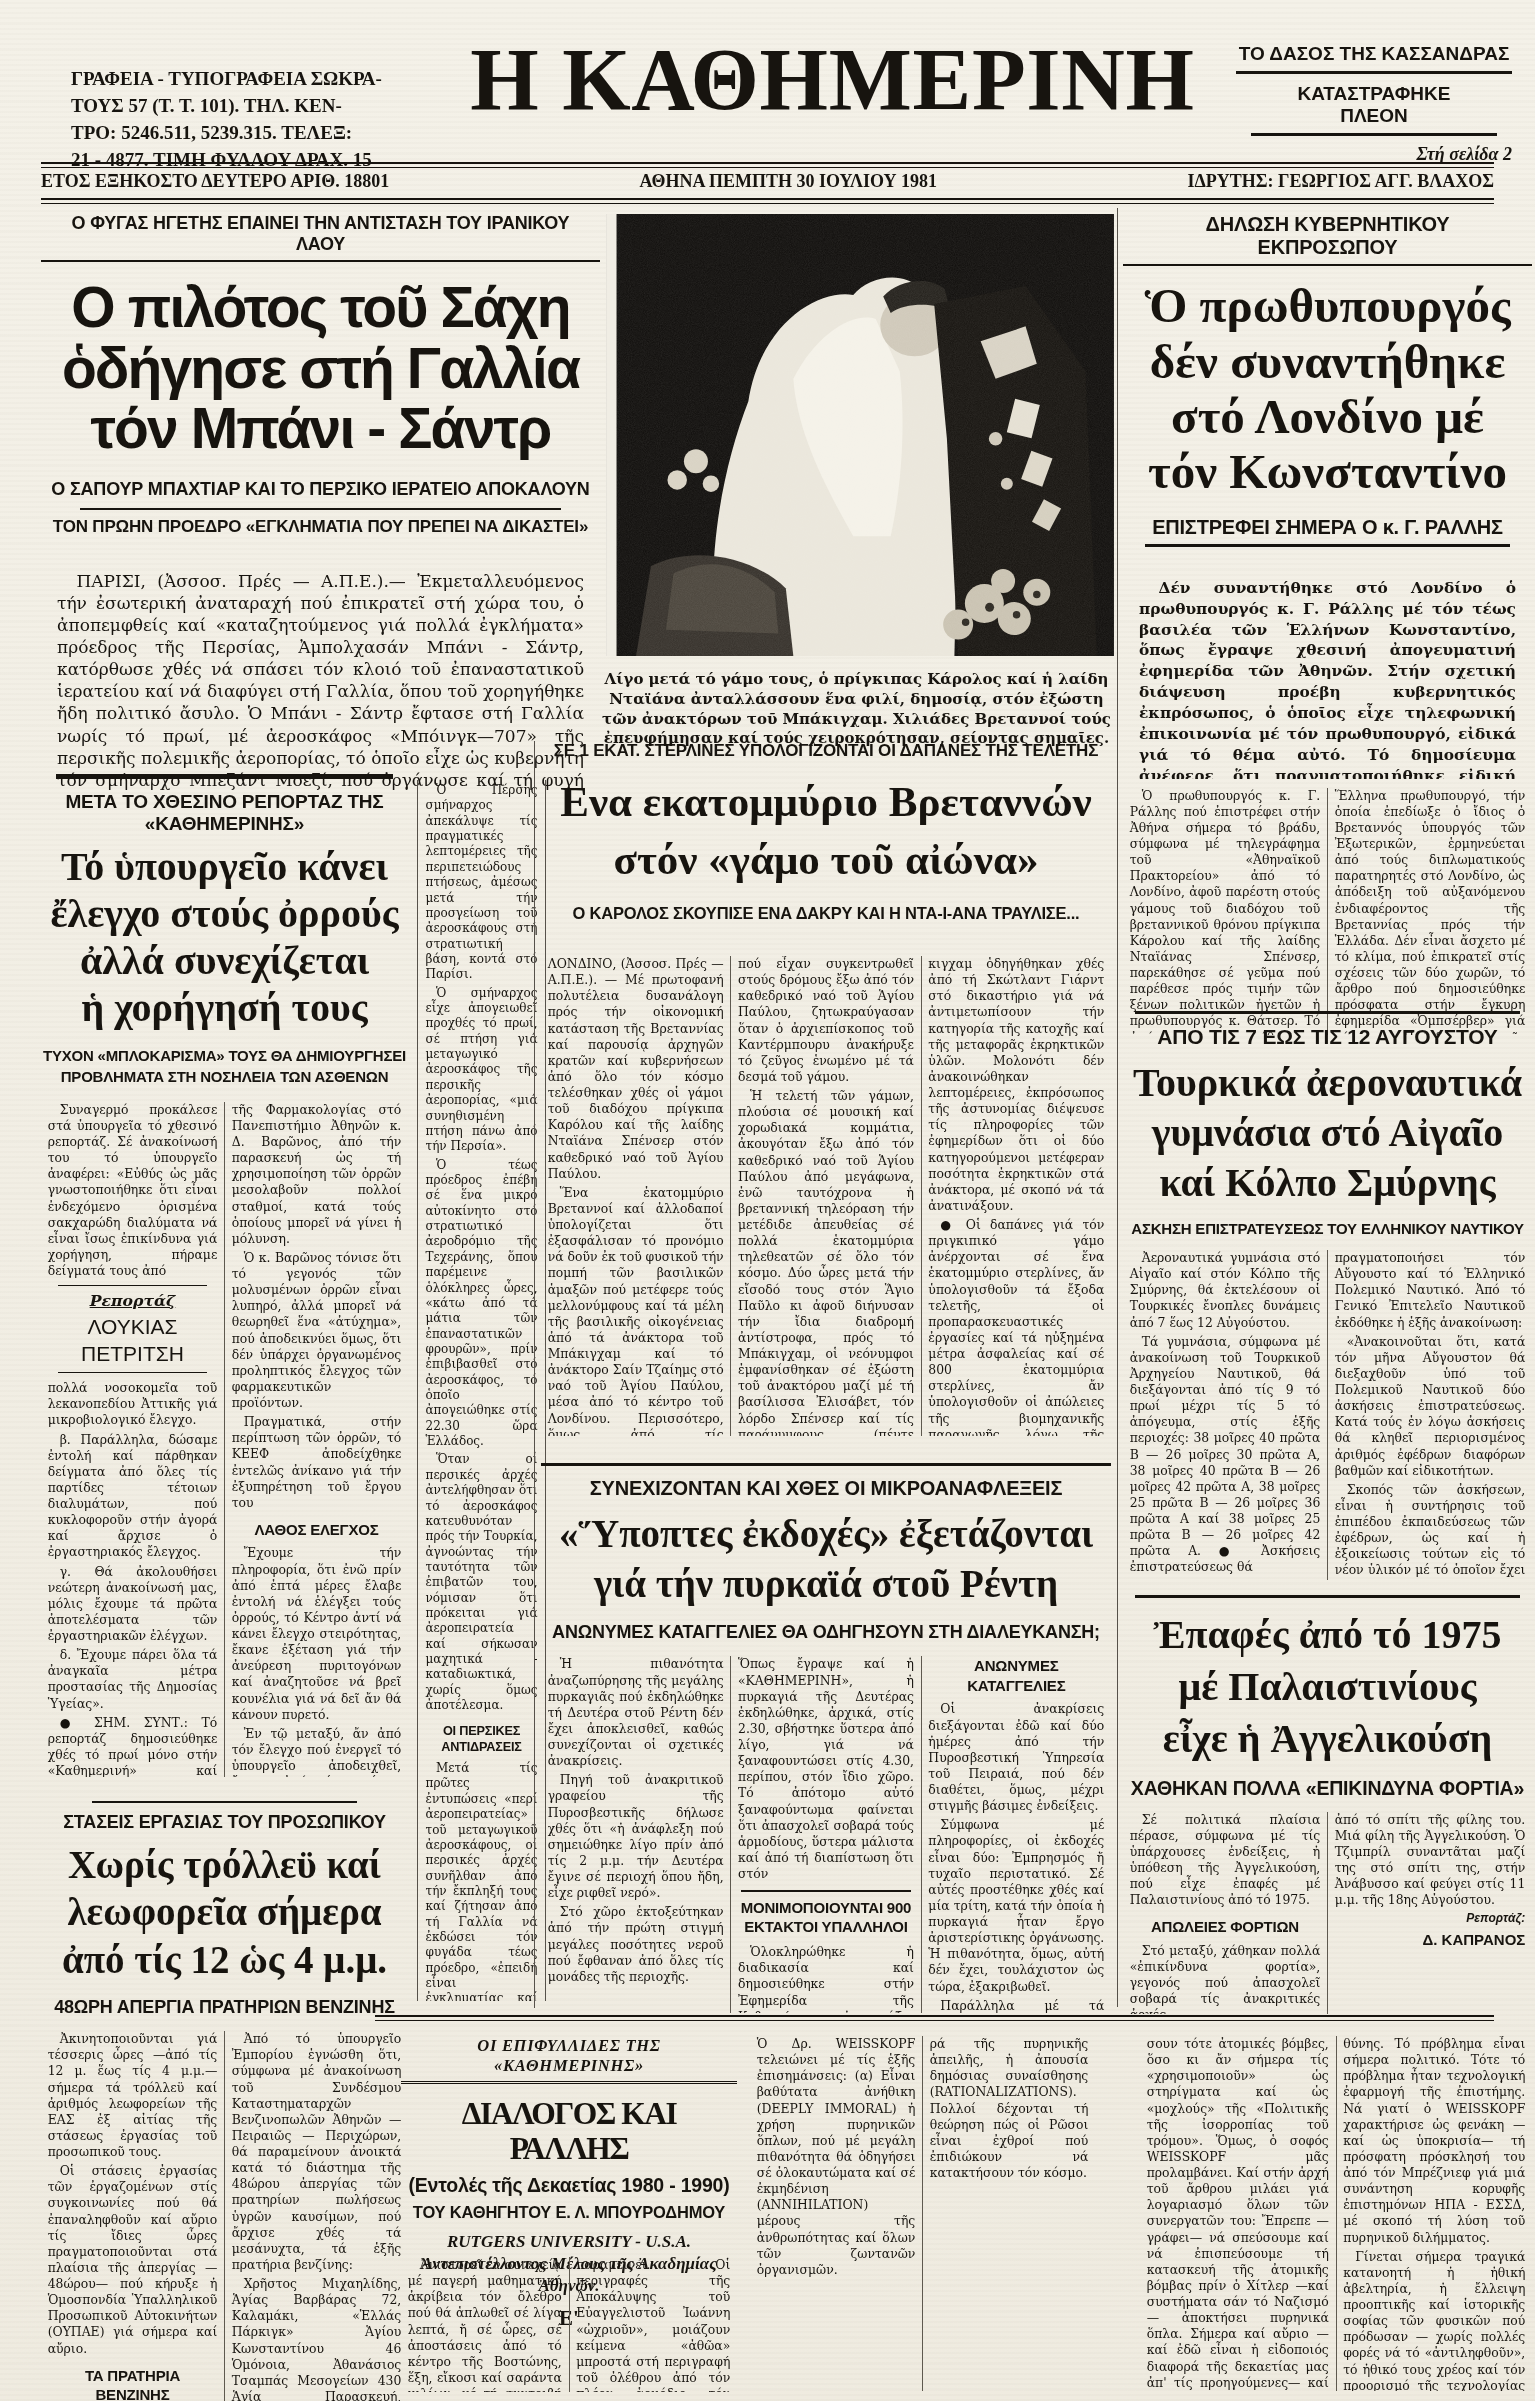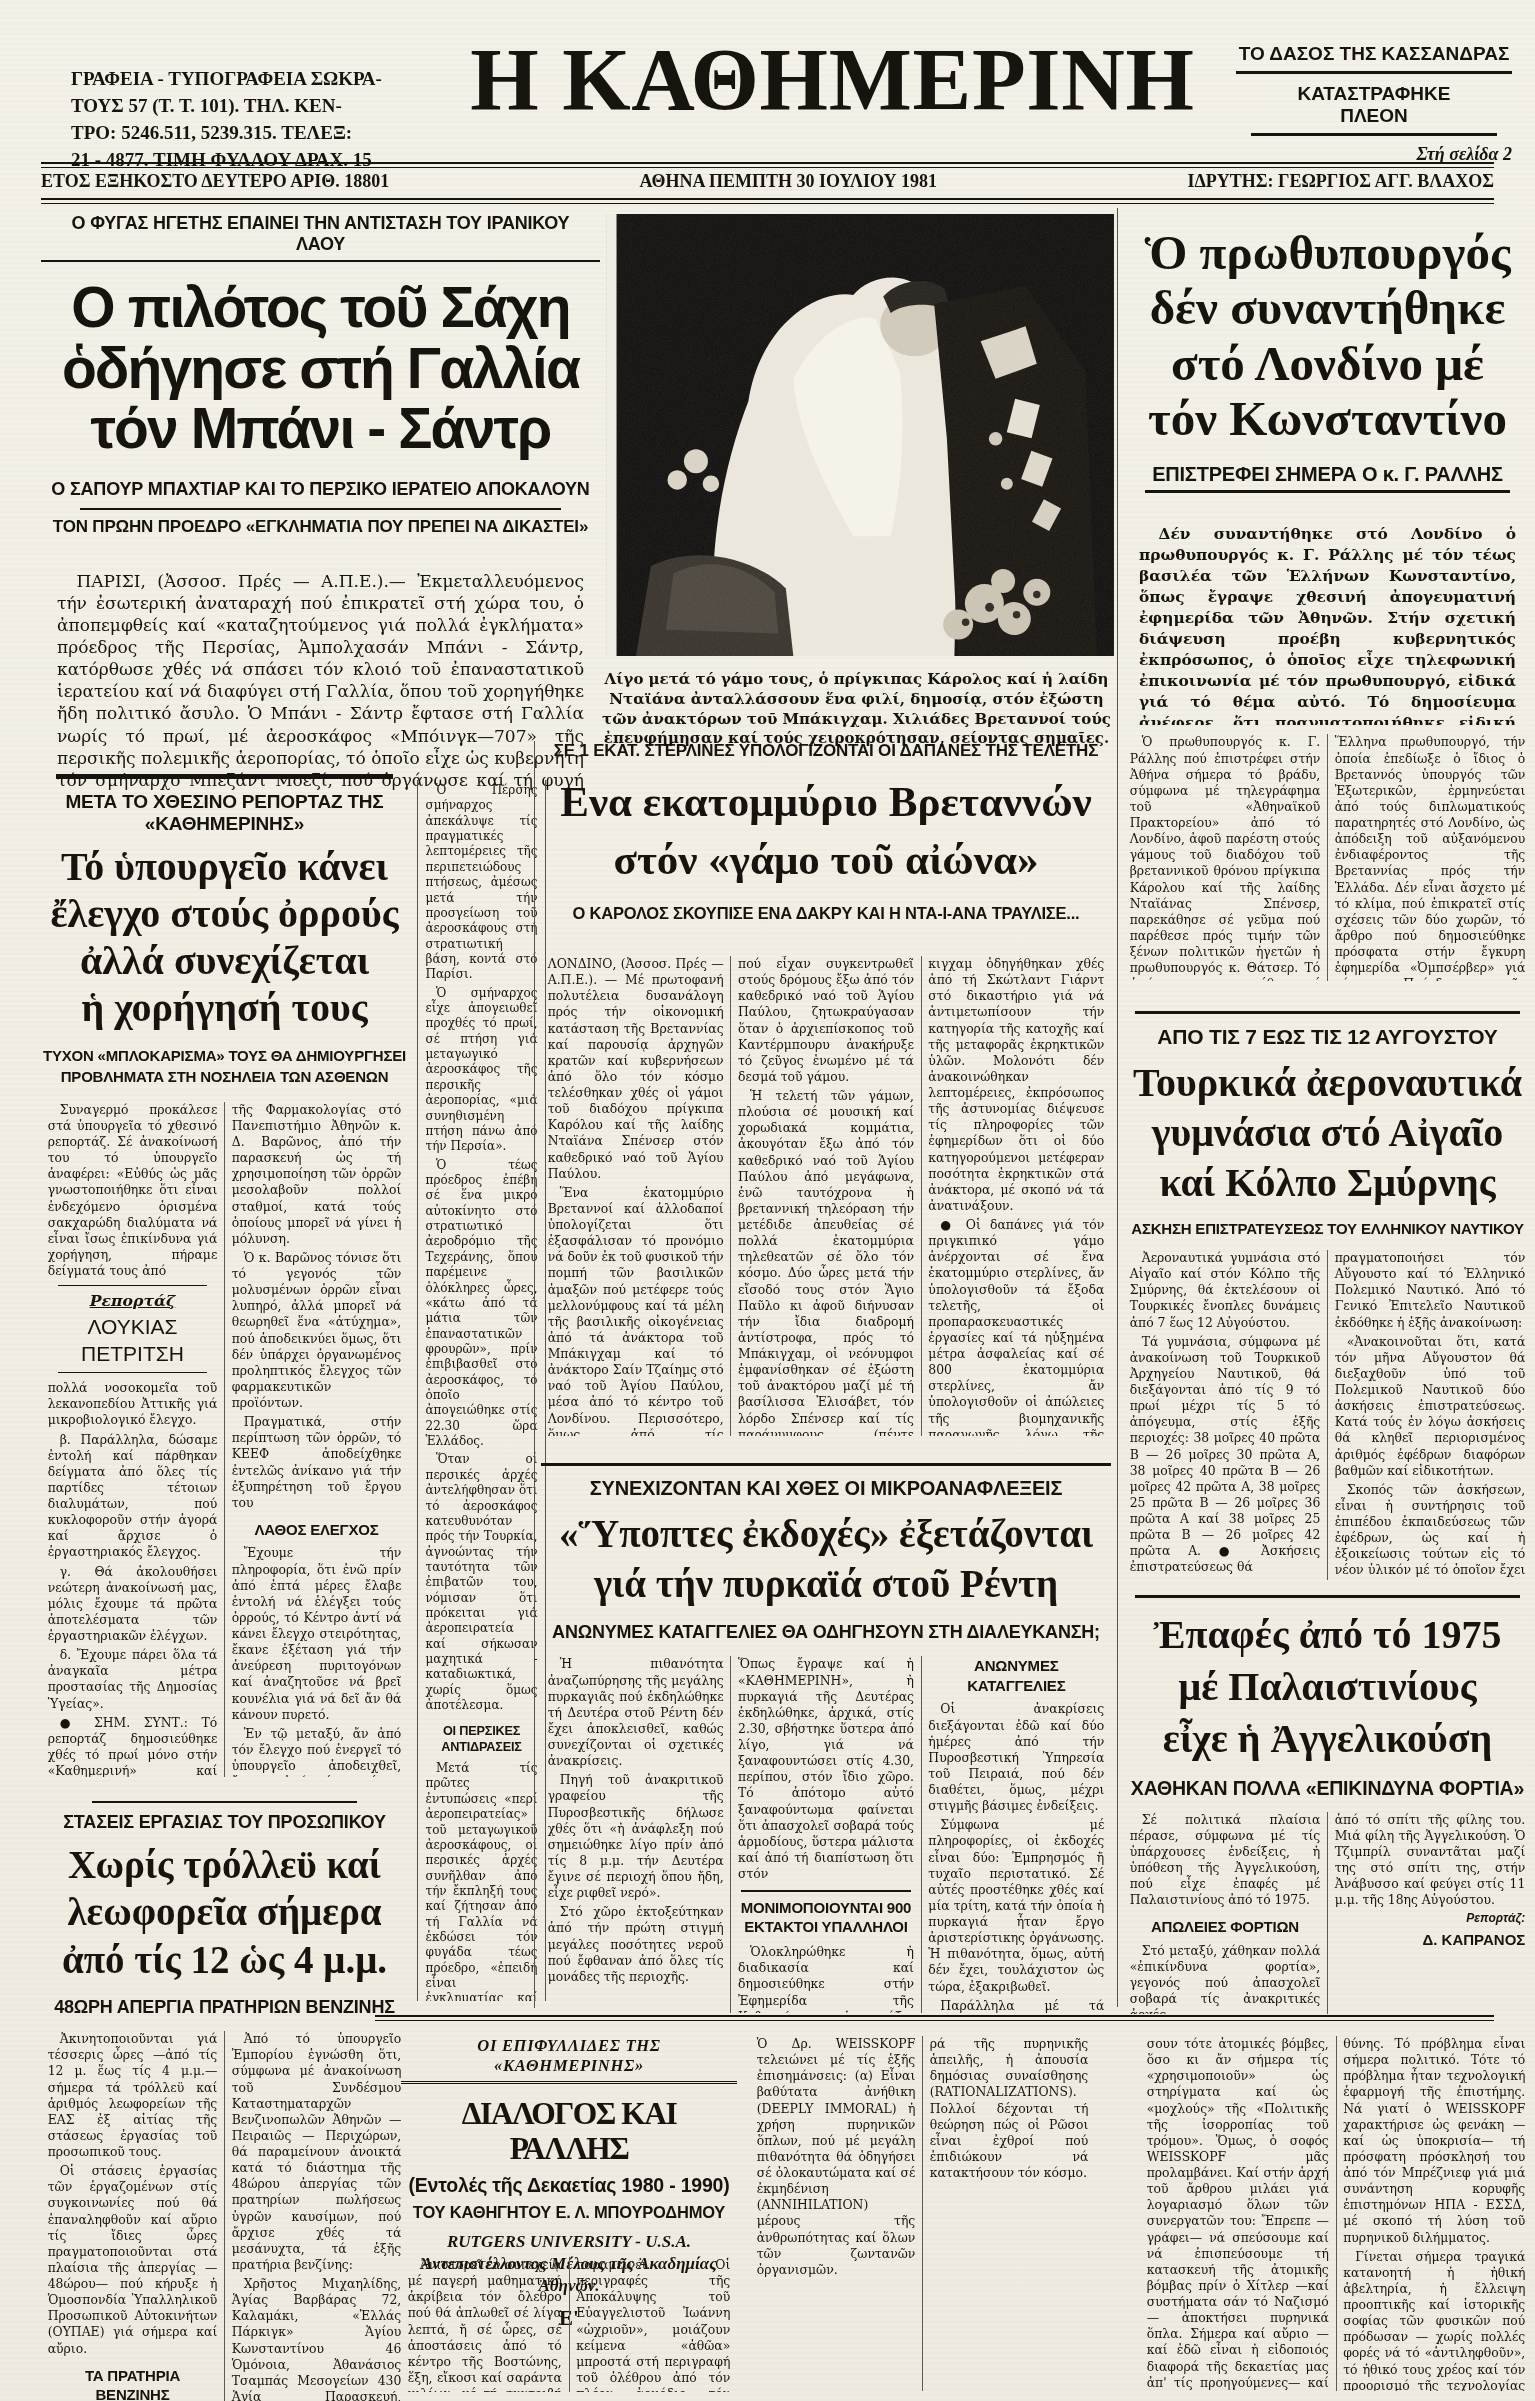--- a/index.html
+++ b/index.html
@@ -140,20 +140,23 @@
         <feColorMatrix in="n" type="matrix" values="0 0 0 0 1  0 0 0 0 1  0 0 0 0 0.95  0 0 0 0.10 0"></feColorMatrix>
       </filter>
       <rect width="678" height="590" filter="url(#grain)"></rect>
     </svg>
   </figure>
   <div class="blk caption" style="left:592px;top:670px;width:529px;">
     <span>Λίγο μετά τό γάμο τους, ὁ πρίγκιπας Κάρολος καί ἡ λαίδη Νταϊάνα ἀνταλλάσσουν ἕνα φιλί, δημοσίᾳ, στόν ἐξώστη τῶν ἀνακτόρων τοῦ Μπάκιγχαμ. Χιλιάδες Βρεταννοί τούς ἐπευφήμησαν καί τούς χειροκρότησαν, σείοντας σημαῖες.</span>
   </div>
 
   <section class="blk" style="left:1123px;top:213px;width:409px;">
+    <div class="kick" style="font-size:20px;">
+      <span class="ku">ΔΗΛΩΣΗ ΚΥΒΕΡΝΗΤΙΚΟΥ ΕΚΠΡΟΣΩΠΟΥ</span>
+    </div>
     <div class="hl-serif" style="font-size:49px;margin-top:12px;">Ὁ πρωθυπουργός
 δέν συναντήθηκε
 στό Λονδίνο μέ
 τόν Κωνσταντίνο</div>
     <div class="sub" style="font-size:20px;margin-top:16.5px;">
       <span class="su">ΕΠΙΣΤΡΕΦΕΙ ΣΗΜΕΡΑ Ο κ. Γ. ΡΑΛΛΗΣ</span>
     </div>
     <div class="lead" style="margin-top:15px;font-size:15.4px;font-weight:700;line-height:1.36;height:217px;overflow:hidden;">
       <p>Δέν συναντήθηκε στό Λονδίνο ὁ πρωθυπουργός κ. Γ. Ράλλης μέ τόν τέως βασιλέα τῶν Ἑλλήνων Κωνσταντίνο, ὅπως ἔγραψε χθεσινή ἀπογευματινή ἐφημερίδα τῶν Ἀθηνῶν. Στήν σχετική διάψευση προέβη κυβερνητικός ἐκπρόσωπος, ὁ ὁποῖος εἶχε τηλεφωνική ἐπικοινωνία μέ τόν πρωθυπουργό, εἰδικά γιά τό θέμα αὐτό. Τό δημοσίευμα ἀνέφερε, ὅτι πραγματοποιήθηκε εἰδική ἰδιαίτερη συνάντηση τοῦ κ. Γ. Ράλλη μέ τόν Κωνσταντίνο στήν οἰκία Ἕλληνα πού διαμένει στό Λονδίνο.</p>
     </div>
@@ -239,21 +242,21 @@
 
   <section class="blk" style="left:541px;top:1463px;width:570px;">
     <div class="rule-heavy" style="border-top-width:3.7px;"></div>
     <div class="kick" style="font-size:20px;margin-top:10.5px;">ΣΥΝΕΧΙΖΟΝΤΑΝ ΚΑΙ ΧΘΕΣ ΟΙ ΜΙΚΡΟΑΝΑΦΛΕΞΕΙΣ</div>
     <div class="hl-serif" style="font-size:39px;margin-top:9px;line-height:1.3;">«Ὕποπτες ἐκδοχές» ἐξετάζονται
 γιά τήν πυρκαϊά στοῦ Ρέντη</div>
     <div class="sub" style="font-size:18px;margin-top:12px;">ΑΝΩΝΥΜΕΣ ΚΑΤΑΓΓΕΛΙΕΣ ΘΑ ΟΔΗΓΗΣΟΥΝ ΣΤΗ ΔΙΑΛΕΥΚΑΝΣΗ;</div>
     <div class="xcols" style="margin-top:13.5px;height:357px;">
       <div class="xcol">
         <p>Ἡ πιθανότητα ἀναζωπύρησης τῆς μεγάλης πυρκαγιᾶς πού ἐκδηλώθηκε τή Δευτέρα στοῦ Ρέντη δέν ἔχει ἀποκλεισθεῖ, καθώς συνεχίζονται οἱ σχετικές ἀνακρίσεις.</p>
-        <p>Πηγή τοῦ ἀνακριτικοῦ γραφείου τῆς Πυροσβεστικῆς δήλωσε χθές ὅτι «ἡ ἀνάφλεξη πού σημειώθηκε λίγο πρίν ἀπό τίς 8 μ.μ. τήν Δευτέρα ἔγινε σέ περιοχή ὅπου ἤδη, εἶχε ριφθεῖ νερό».</p>
+        <p>Πηγή τοῦ ἀνακριτικοῦ γραφείου τῆς Πυροσβεστικῆς δήλωσε χθές ὅτι «ἡ ἀνάφλεξη πού σημειώθηκε λίγο πρίν ἀπό τίς 2 μ.μ. τήν Δευτέρα ἔγινε σέ περιοχή ὅπου ἤδη, εἶχε ριφθεῖ νερό».</p>
         <p>Στό χῶρο ἐκτοξεύτηκαν ἀπό τήν πρώτη στιγμή μεγάλες ποσότητες νεροῦ πού ἔφθαναν ἀπό ὅλες τίς μονάδες τῆς περιοχῆς.</p>
       </div>
       <div class="xcol">
         <p class="ni">Ὅπως ἔγραψε καί ἡ «ΚΑΘΗΜΕΡΙΝΗ», ἡ πυρκαγιά τῆς Δευτέρας ἐκδηλώθηκε, ἀρχικά, στίς 2.30, σβήστηκε ὕστερα ἀπό λίγο, γιά νά ξαναφουντώσει στίς 4.30, περίπου, στόν ἴδιο χῶρο. Τό ἀπότομο αὐτό ξαναφούντωμα φαίνεται ὅτι ἀπασχολεῖ σοβαρά τούς ἁρμοδίους, ὕστερα μάλιστα καί ἀπό τή διαπίστωση ὅτι στόν</p>
         <div class="rule" style="margin:7.5px 3px;"></div>
         <div class="sub preline" style="font-size:15px;line-height:1.25;">ΜΟΝΙΜΟΠΟΙΟΥΝΤΑΙ 900
 ΕΚΤΑΚΤΟΙ ΥΠΑΛΛΗΛΟΙ</div>
         <p style="margin-top:7.5px;">Ὁλοκληρώθηκε ἡ διαδικασία καί δημοσιεύθηκε στήν Ἐφημερίδα τῆς Κυβερνήσεως ἡ πράξις μονιμοποιήσεως τῶν ἔκτακτων ὑπαλλήλων —900 περίπου— τῶν ἐποπτευομένων ἀπό τό ὑπουργεῖο Ἐργασίας ὀργανισμῶν — ΟΑΕΔ, Ὀργανισμοῦ Ἐργατικῆς Κατοικίας καί Ἐργατικῆς Ἑστίας.</p>
       </div>
       <div class="xcol">

